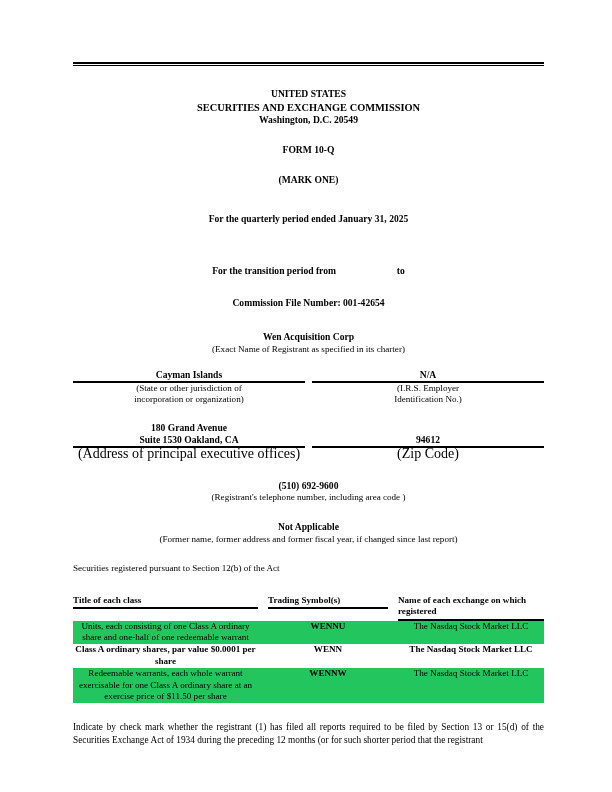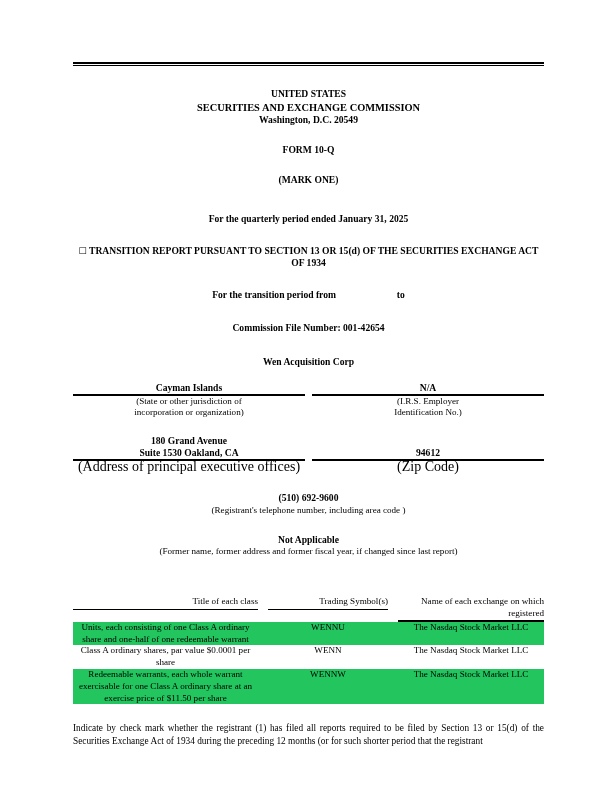--- a/index.html
+++ b/index.html
@@ -88,36 +88,36 @@
     table-layout: fixed;
   }
   .sec-table td, .sec-table th {
     padding: 0;
     margin: 0;
     vertical-align: top;
   }
   .th-cell {
     font-size: 9.1px;
     line-height: 11.6px;
-    font-weight: normal;
-    text-align: right;
+    font-weight: bold;
+    text-align: left;
     padding-bottom: 1px;
   }
   .th-underline {
     height: 1.6px;
     background: #000;
   }
   .cell {
     font-size: 9.1px;
     line-height: 11.8px;
     text-align: center;
     padding: 1.5px 2px 3px 2px;
   }
   .cell-b {
-    font-weight: normal;
+    font-weight: bold;
   }
   .shaded { background: #22c55e; }
   .colsep { width: 10px; }
 
   .para {
     font-size: 9.3px;
     line-height: 13.0px;
     text-align: justify;
   }
 </style>
@@ -149,40 +149,37 @@
 
     <div class="sp-6"></div>
 
 
     <div class="sp-20"></div>
 
     <div class="ctr t95b">For the quarterly period ended January 31, 2025</div>
 
     <div class="sp-20"></div>
 
-    <div class="ctr t95b">
-      <span class="chk">☐</span>
-      <span>TRANSITION REPORT PURSUANT TO SECTION 13 OR 15(d) OF THE SECURITIES EXCHANGE ACT OF 1934</span>
-    </div>
 
     <div class="sp-20"></div>
 
     <div class="ctr t95b">
       <span>For the transition period from</span>
       <span style="display:inline-block;width:56px"></span>
       <span>to</span>
     </div>
 
     <div class="sp-20"></div>
 
     <div class="ctr t95b">Commission File Number: 001-42654</div>
 
     <div class="sp-22"></div>
 
     <div class="ctr t95b">Wen Acquisition Corp</div>
+    <div class="ctr t9">(Exact Name of Registrant as specified in its charter)</div>
 
     <div class="sp-14"></div>
 
     <div class="two-col">
       <div class="col-l ctr t95b">Cayman Islands</div>
       <div class="col-r ctr t95b">N/A</div>
     </div>
     <div class="two-col">
       <div class="col-l">
           <div class="rule"></div>
@@ -232,20 +229,21 @@
     <div class="ctr t95b">(510) 692-9600</div>
     <div class="ctr t9">(Registrant's telephone number, including area code )</div>
 
     <div class="sp-18"></div>
 
     <div class="ctr t95b">Not Applicable</div>
     <div class="ctr t9">(Former name, former address and former fiscal year, if changed since last report)</div>
 
     <div class="sp-18"></div>
 
+    <div class="t9">Securities registered pursuant to Section 12(b) of the Act</div>
 
     <div class="sp-20"></div>
 
     <table class="sec-table">
       <colgroup>
         <col style="width:185px">
         <col style="width:10px">
         <col style="width:120px">
         <col style="width:10px">
         <col style="width:146px">

